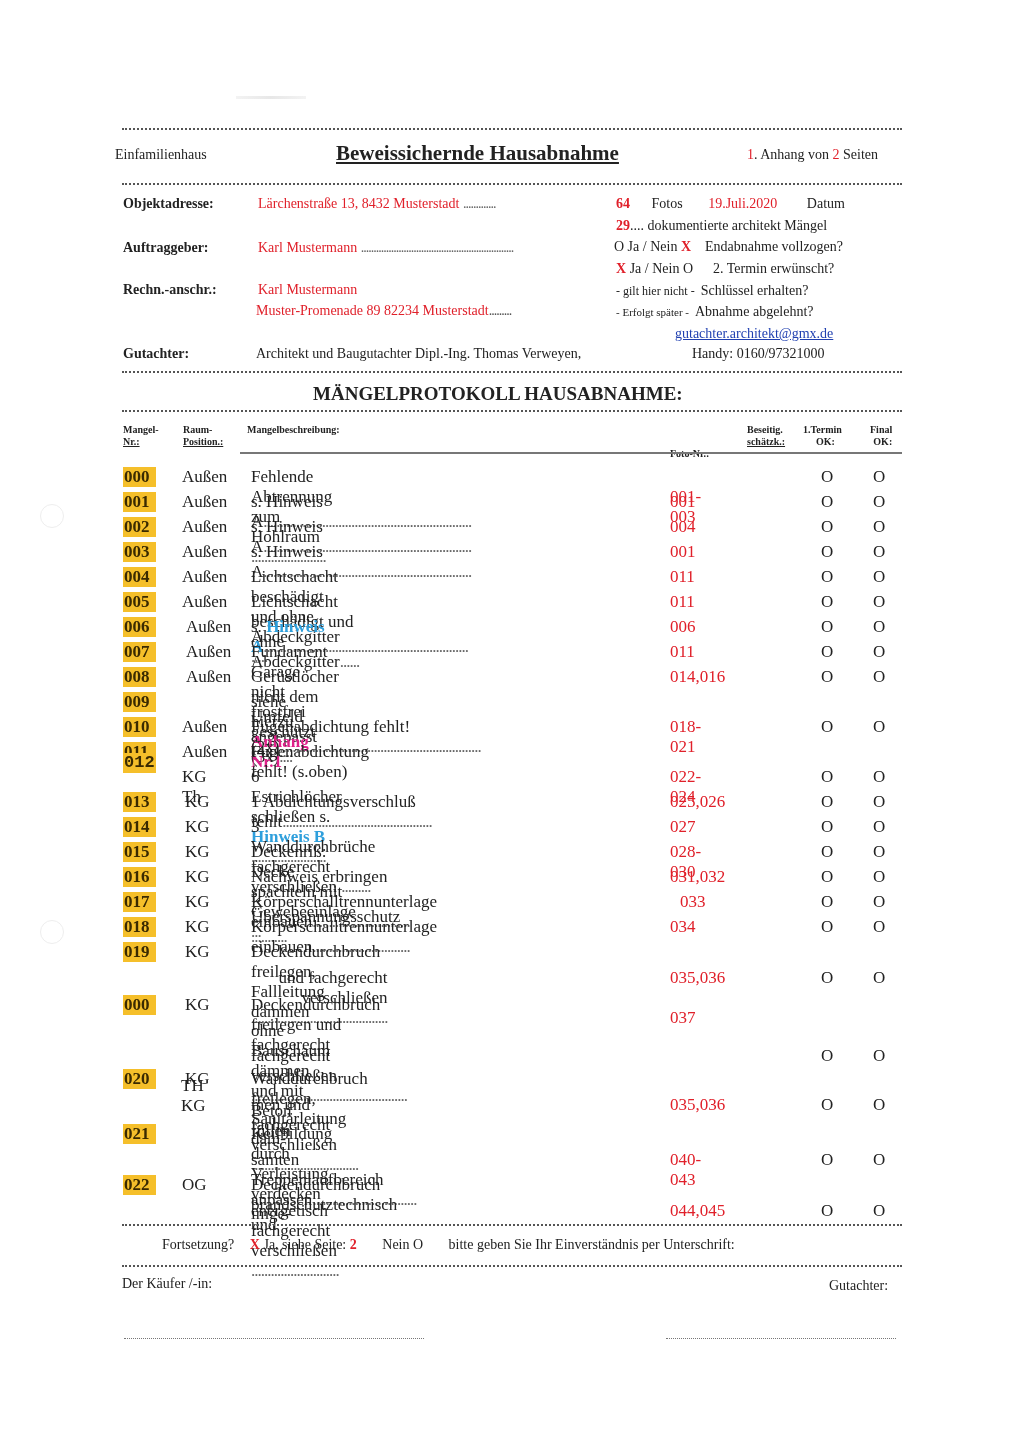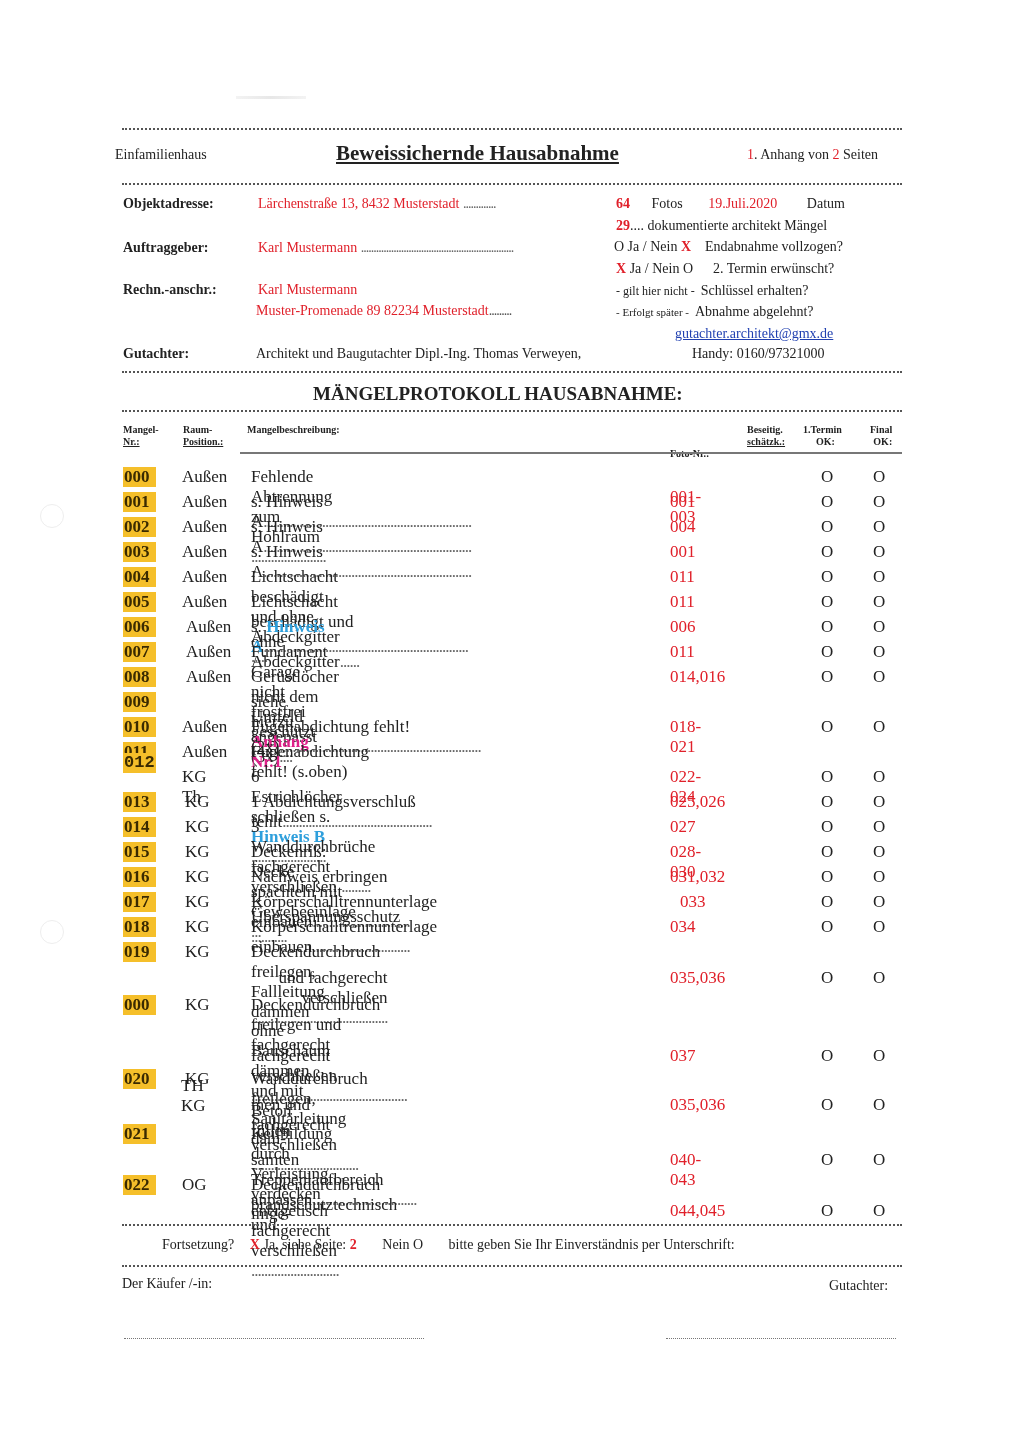--- a/index.html
+++ b/index.html
@@ -265,21 +265,21 @@
       <div class="foto" style="top:967.5px;">035,036</div>
       <div class="ok1" style="top:967.5px;">O</div>
       <div class="ok2" style="top:967.5px;">O</div>
     </div>
     <div style="position:absolute;left:0;top:0;">
       <div class="num" style="top:995px;">000</div>
       <div class="room" style="top:995px;left:185px;">KG</div>
       <div class="desc" style="top:995px;"><span>Deckendurchbruch freilegen und fachgerecht</span></div>
       <div class="desc" style="top:1020.5px;"><span>ohne Bauschaum dämmen und mit Beton füllen</span></div>
       <div class="desc" style="top:1046px;"><span>fachgerecht verschließen </span><span class="dots">................................................</span></div>
-      <div class="foto" style="top:1046px;">037</div>
+      <div class="foto" style="top:1008px;">037</div>
       <div class="ok1" style="top:1046px;">O</div>
       <div class="ok2" style="top:1046px;">O</div>
     </div>
     <div style="position:absolute;left:0;top:0;">
       <div class="num" style="top:1069px;">020</div>
       <div class="room" style="top:1069px;left:185px;">KG</div>
       <div class="desc" style="top:1069px;"><span>Wanddurchbruch freilegen, Sanitärleitung däm-</span></div>
       <div class="desc" style="top:1094.5px;"><span>men und fachgerecht verschließen </span><span class="dots">.................................</span></div>
       <div class="foto" style="top:1094.5px;">035,036</div>
       <div class="ok1" style="top:1094.5px;">O</div>

